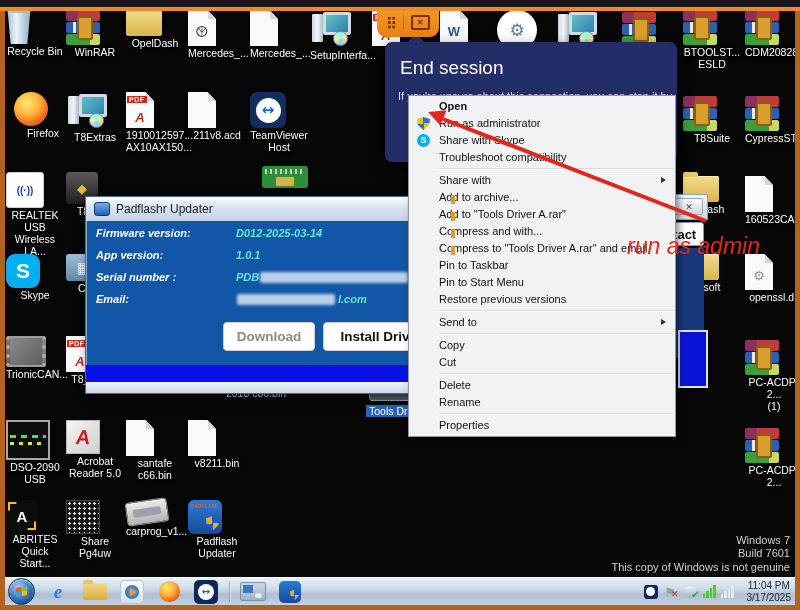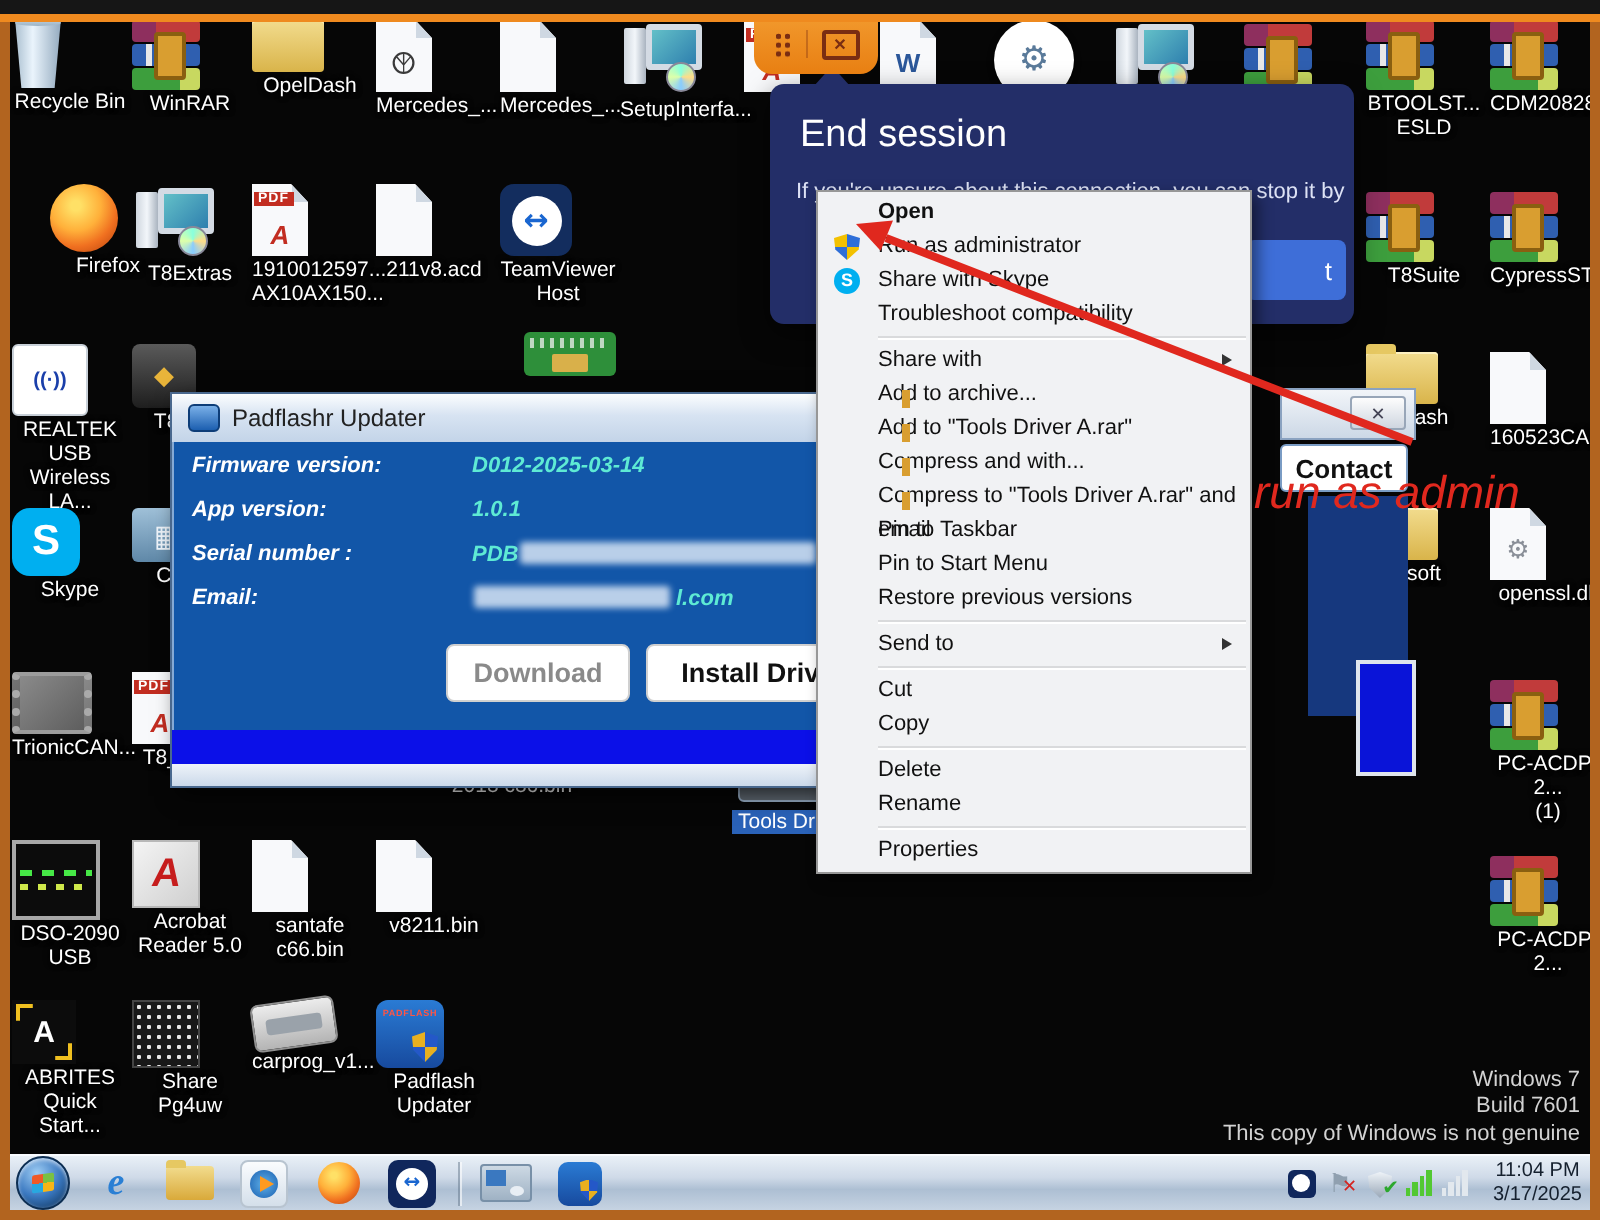--- a/index.html
+++ b/index.html
@@ -159,21 +159,21 @@
   #endsession::before{content:"";position:absolute;left:22px;top:-9px;
     border-left:9px solid transparent;border-right:9px solid transparent;
     border-bottom:10px solid #232e68;}
   .es-title{padding:15px 0 0 15px;font-size:19px;color:#fff;}
   .es-body{padding:10px 0 0 13px;font-size:11px;color:#dde2f5;line-height:15px;width:282px;}
   .es-btn{position:absolute;left:238px;top:78px;width:50px;height:30px;background:#3e6ed8;
     border-radius:4px;color:#fff;font-size:13px;display:flex;align-items:center;
     justify-content:flex-end;padding-right:7px;box-sizing:border-box;}
 
   
-  #ctxmenu{position:absolute;left:408px;top:95px;width:218px;z-index:6;background:#f1f2f4;
+  #ctxmenu{position:absolute;left:408px;top:95px;width:268px;z-index:6;background:#f1f2f4;
     border:1px solid #979797;box-shadow:3px 3px 7px rgba(0,0,0,.45);padding:2px 0;box-sizing:border-box;}
   .mitem{position:relative;height:17px;line-height:17px;padding-left:30px;font-size:11px;color:#111;}
   .mitem.bold{font-weight:bold;}
   .msep{height:1px;background:#d9dadc;border-bottom:1px solid #fff;margin:2px 2px 2px 30px;}
   .micon{position:absolute;left:8px;top:2px;width:13px;height:13px;}
   .mi-uac{background:conic-gradient(#2f6fd8 0 25%,#f3c100 0 50%,#2f6fd8 0 75%,#f3c100 0);
     clip-path:polygon(50% 0,100% 15%,95% 60%,50% 100%,5% 60%,0 15%);}
   .mi-skype{border-radius:50%;background:#00aff0;color:#fff;font-size:9px;font-weight:bold;
     display:flex;align-items:center;justify-content:center;}
   .mi-rar{background:linear-gradient(#8e2f5e 0 33%,#2f5fb0 33% 66%,#3d9e3d 66%);border-radius:1px;position:relative;}
@@ -356,21 +356,21 @@
       </div>
       <div class="dicon" style="left: 745px; top: 10px;">
         <div class="rar-big">
           <i class="r1"></i>
           <i class="r2"></i>
           <i class="r3"></i>
           <b></b>
         </div>
         <div class="lbl">CDM20828_...</div>
       </div>
-      <div class="dicon" style="left: 15px; top: 92px; padding-left: 10px;">
+      <div class="dicon" style="left: 4px; top: 92px; padding-left: 10px;">
         <div class="ff-ic"></div>
         <div class="lbl">Firefox</div>
       </div>
       <div class="dicon" style="left: 66px; top: 92px;">
         <div class="inst-ic">
           <i class="inst-tower"></i>
           <i class="inst-mon"></i>
           <i class="inst-cd"></i>
         </div>
         <div class="lbl">T8Extras</div>
@@ -601,22 +601,22 @@
       <div class="mitem"><span class="micon mi-rar"></span><span>Add to archive...</span></div>
       <div class="mitem"><span class="micon mi-rar"></span><span>Add to "Tools Driver A.rar"</span></div>
       <div class="mitem"><span class="micon mi-rar"></span><span>Compress and with...</span></div>
       <div class="mitem"><span class="micon mi-rar"></span><span>Compress to "Tools Driver A.rar" and email</span></div>
       <div class="mitem"><span>Pin to Taskbar</span></div>
       <div class="mitem"><span>Pin to Start Menu</span></div>
       <div class="mitem"><span>Restore previous versions</span></div>
       <div class="msep"></div>
       <div class="mitem"><span>Send to</span><span class="marrow"></span></div>
       <div class="msep"></div>
+      <div class="mitem"><span>Copy</span></div>
       <div class="mitem"><span>Cut</span></div>
-      <div class="mitem"><span>Copy</span></div>
       <div class="msep"></div>
       <div class="mitem"><span>Delete</span></div>
       <div class="mitem"><span>Rename</span></div>
       <div class="msep"></div>
       <div class="mitem"><span>Properties</span></div>
     </div>
 
   <svg id="arrow-svg" width="800" height="610">
     <line id="arrow-line" x1="443" y1="119" x2="706" y2="221" stroke-width="4" stroke="#e0281e"></line>
     <polygon id="arrow-head" points="428,112 446.5,110.3 440.3,125.4" fill="#e0281e"></polygon>

